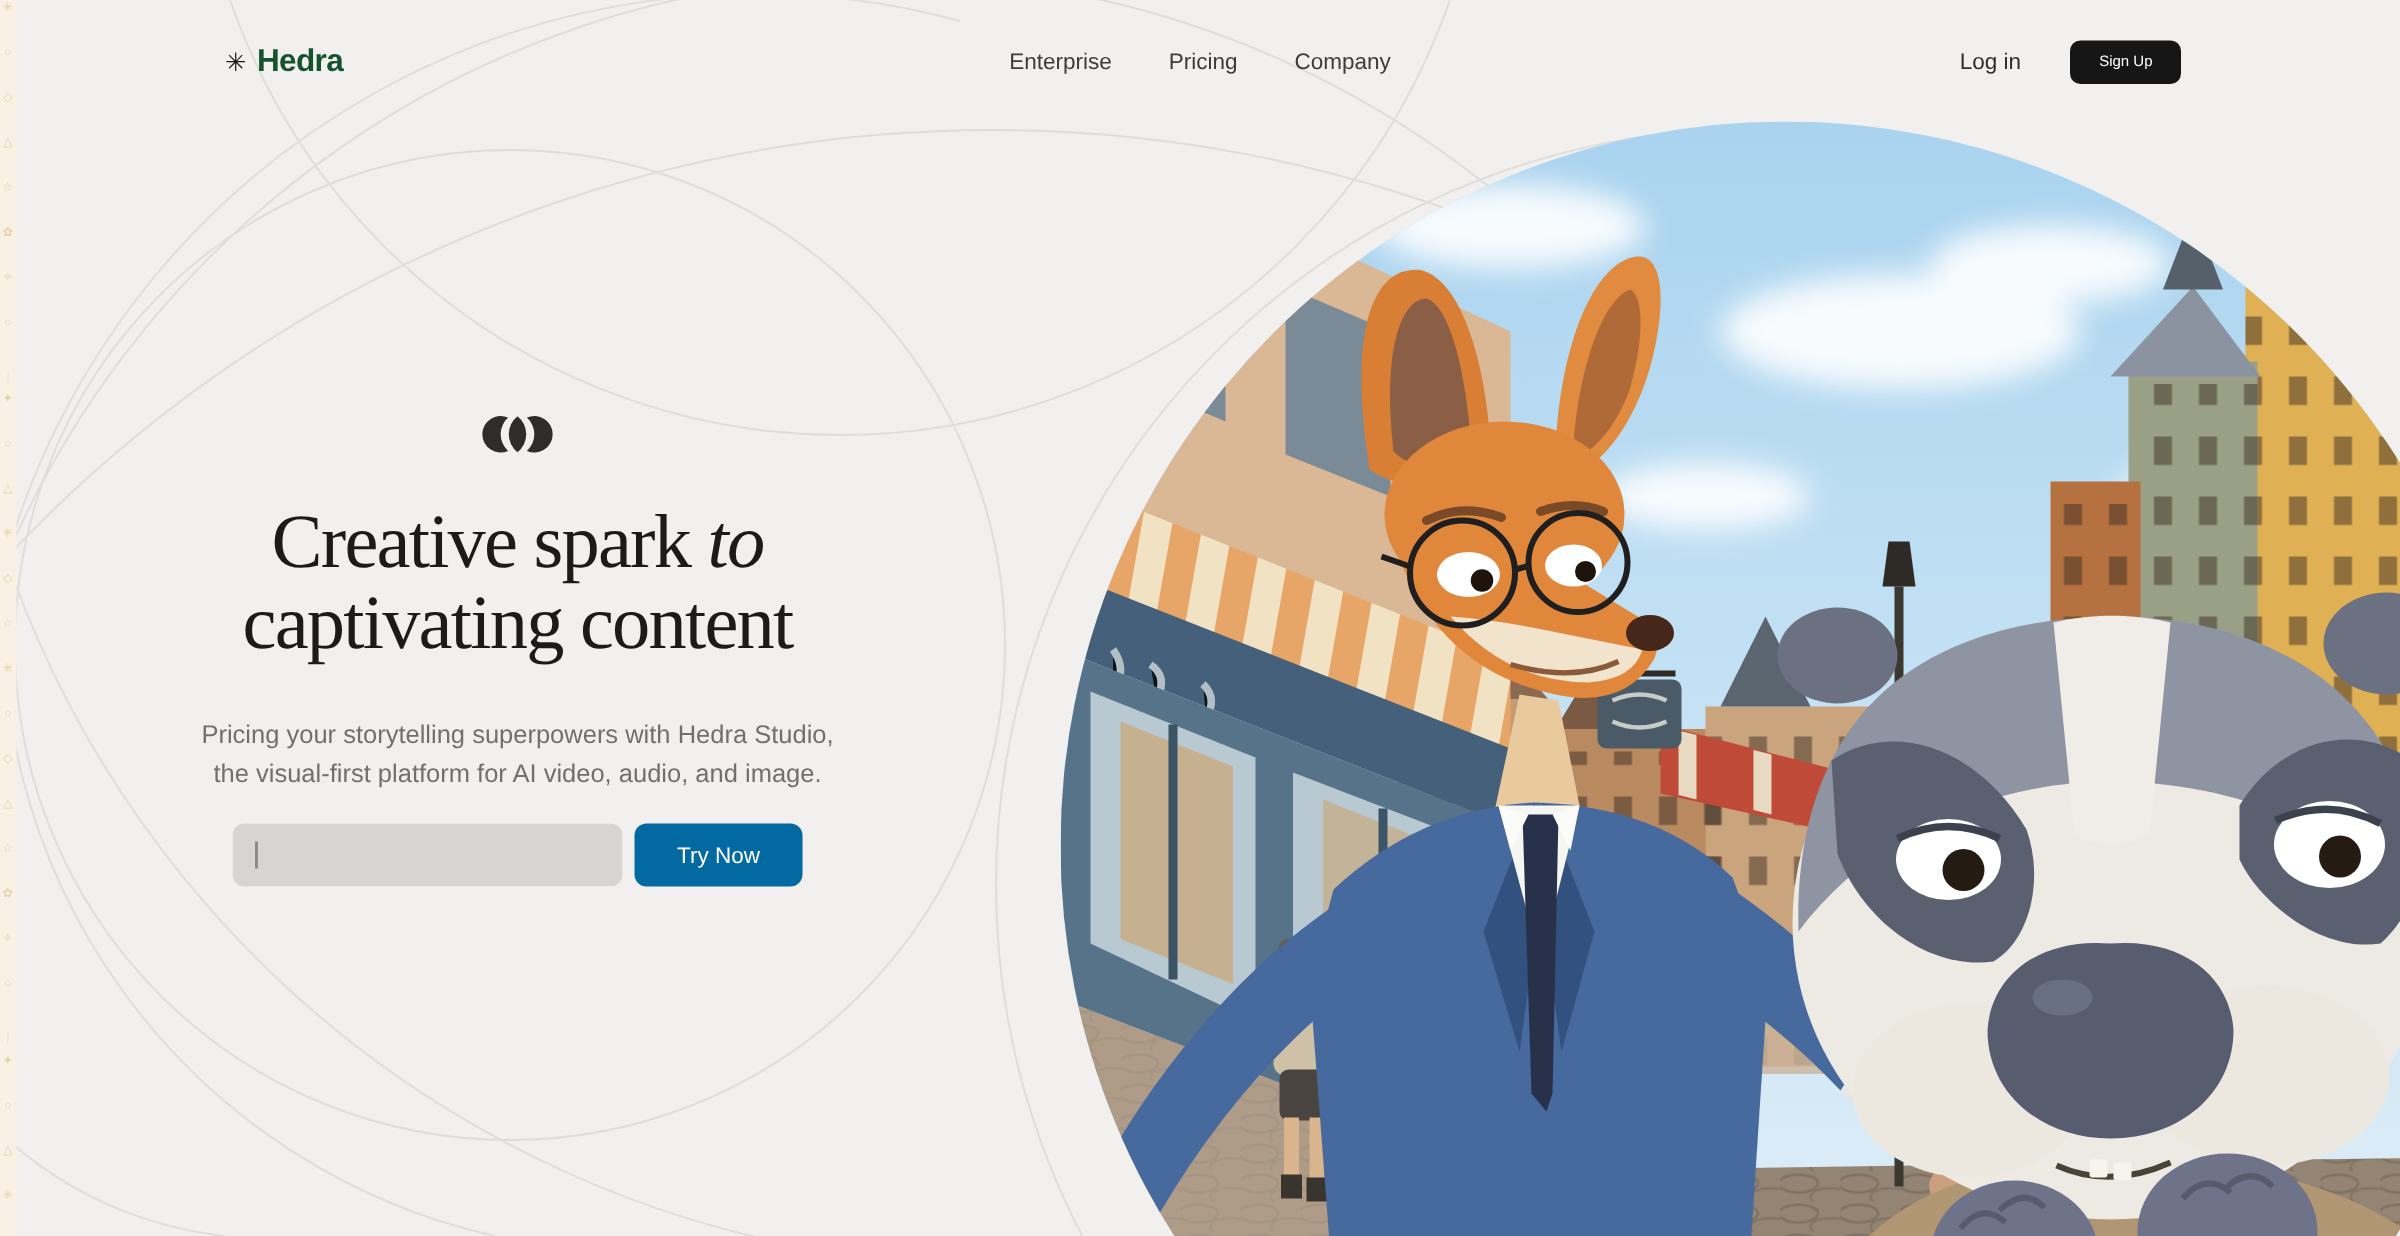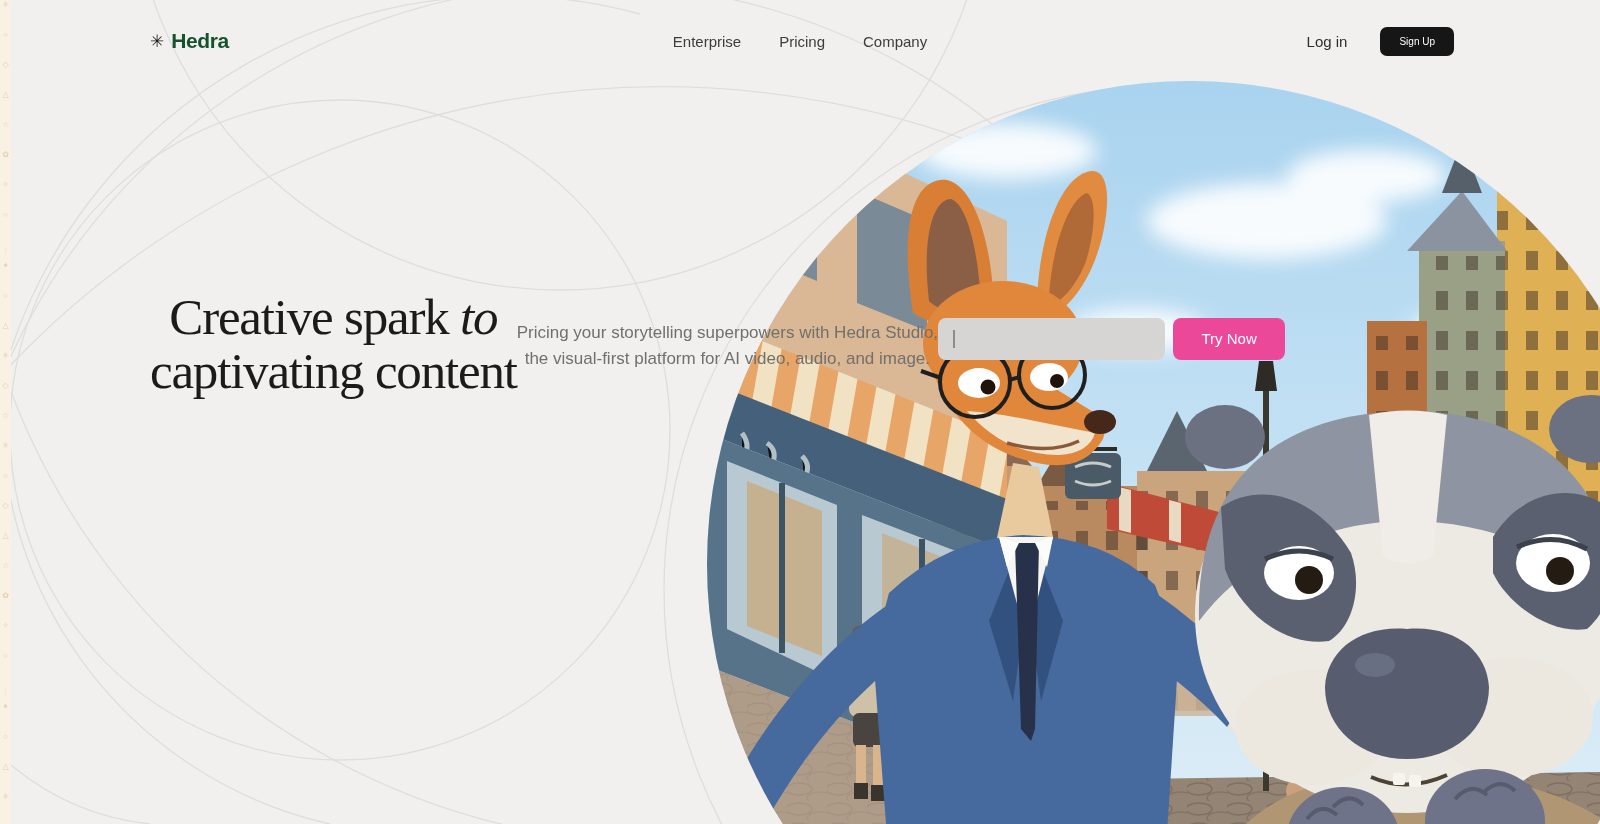--- a/index.html
+++ b/index.html
@@ -38,22 +38,22 @@
   .auth { margin-left:auto; display:flex; align-items:center; gap:33px; }
   .login-link { font-size:15px; color:#2e2e2e; cursor:pointer; }
   .signup-btn {
     background:#161616; color:#ffffff; border:none; border-radius:7px;
     font-size:10px; font-family:"Liberation Sans", sans-serif;
     padding:9px 19px; cursor:pointer;
   }
 
   
   .hero-col {
-    position:absolute; left:150px; top:259px; width:390px; z-index:5;
-    display:flex; flex-direction:row; align-items:center; text-align:center;
+    position:absolute; left:150px; top:275px; width:390px; z-index:5;
+    display:flex; flex-direction:column; align-items:center; text-align:center;
   }
   .mark { width:56px; height:29px; display:block; }
   .headline {
     margin-top:31px;
     font-family:"Liberation Serif", serif;
     font-weight:400; font-size:51px; line-height:1.06;
     letter-spacing:-1.2px; color:#1c1b19; white-space:nowrap;
   }
   .headline em { font-style:italic; }
   .subtext {
@@ -63,21 +63,21 @@
   .try-row { margin-top:20px; display:flex; gap:8px; width:380px; }
   .prompt-input {
     flex:1; height:42px; border:none; border-radius:8px;
     background-color:#d6d5d3;
     background-image:linear-gradient(#8c8c8c,#8c8c8c);
     background-repeat:no-repeat; background-size:2px 18px; background-position:15px 12px;
     font-size:15px; color:#333; padding:0 14px; outline:none;
     font-family:"Liberation Sans", sans-serif;
   }
   .try-btn {
-    width:112px; height:42px; background:#ec4899; color:#fff;
+    width:112px; height:42px; background:#0369a1; color:#fff;
     border:none; border-radius:8px; font-size:15px; cursor:pointer;
     font-family:"Liberation Sans", sans-serif;
   }
 
   
   .hero-circle {
     position:absolute; left:707px; top:81px; width:966px; height:966px;
     border-radius:50%; overflow:hidden; z-index:4;
   }
   .hero-circle svg { display:block; width:966px; height:966px; }

